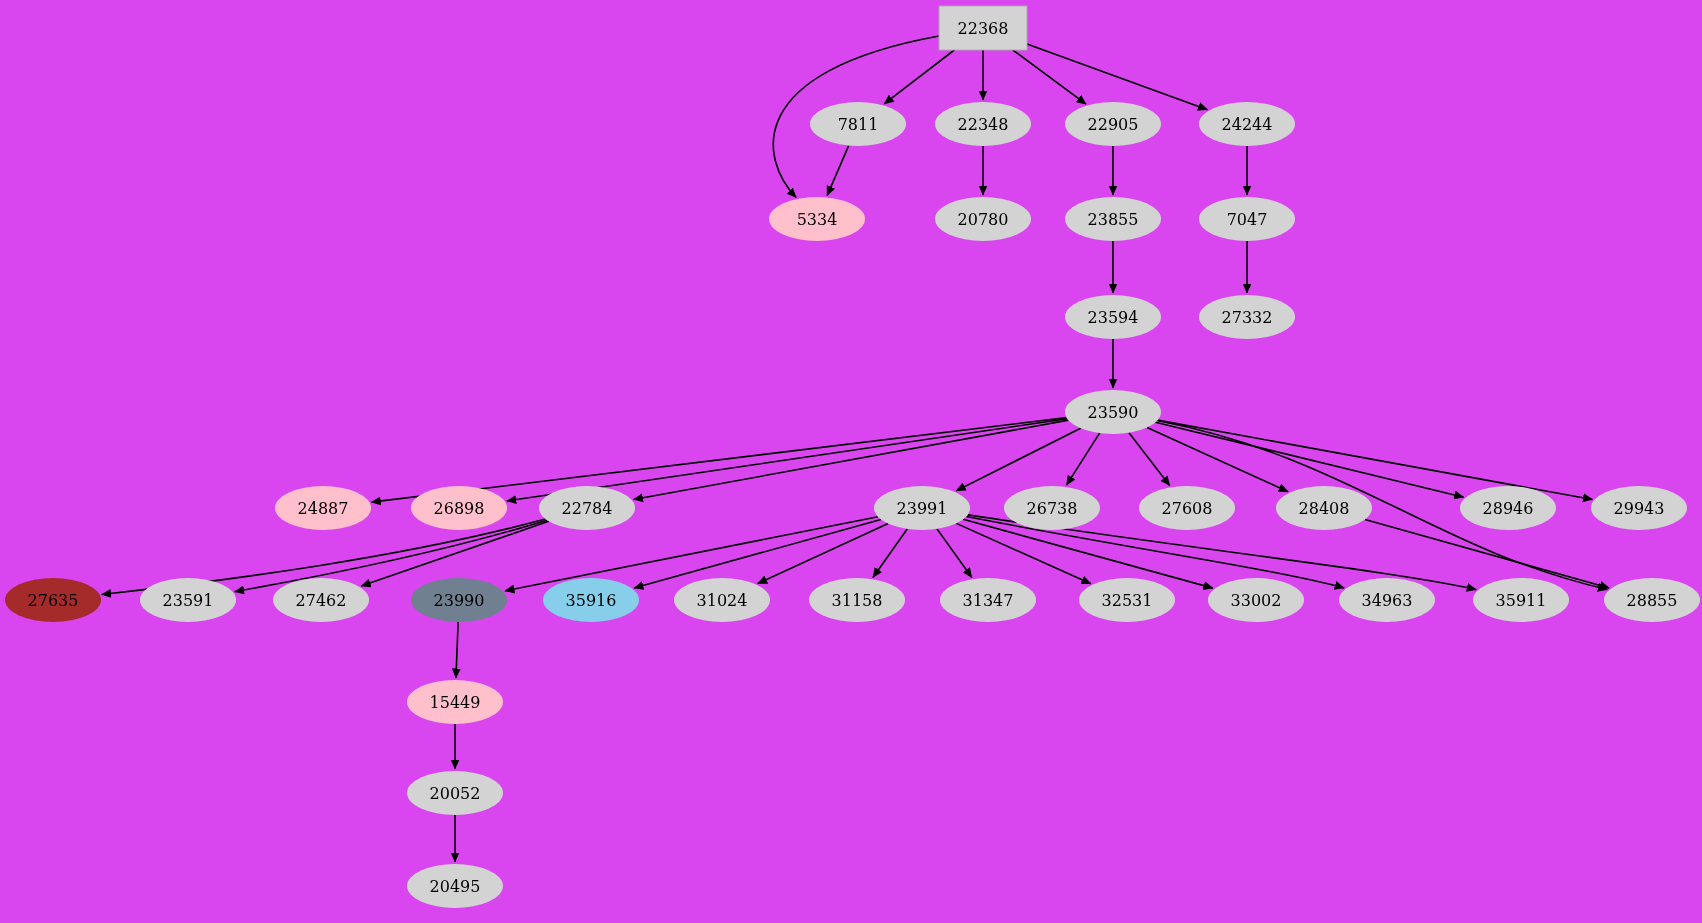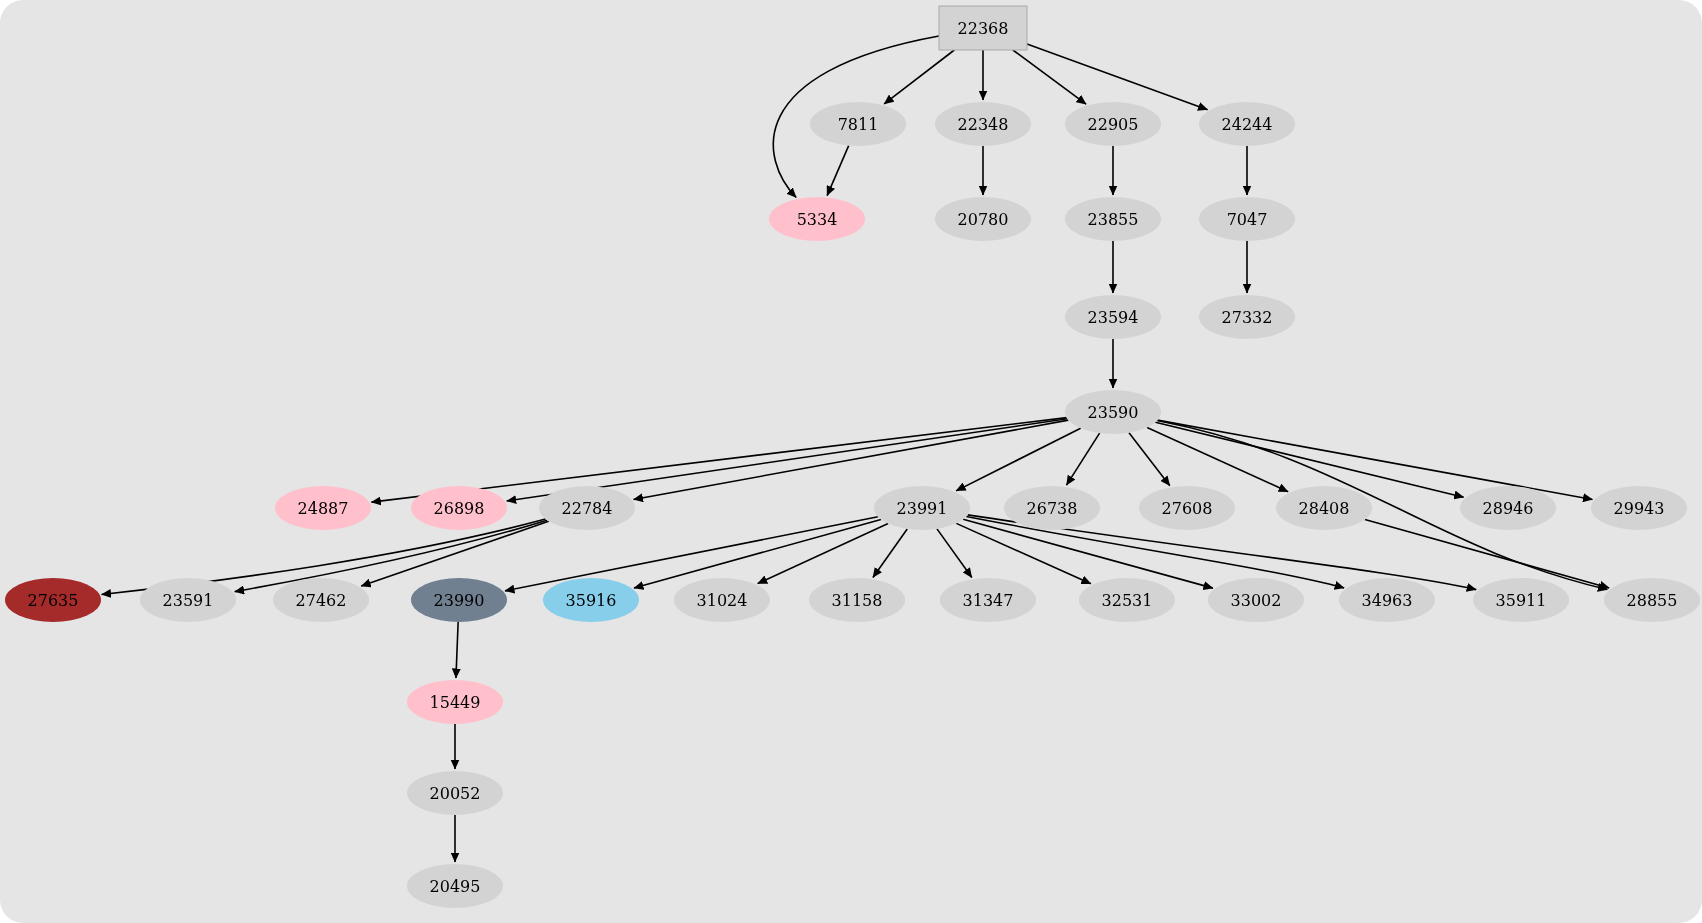--- a/index.html
+++ b/index.html
@@ -1,22 +1,21 @@
 <!DOCTYPE html>
 <html><head>
 <meta charset="utf-8">
 <style>
   html,body{margin:0;padding:0;background:#ffffff;}
   #stage{
     position:relative;
     width:1702px;height:923px;
-    background:#e5e5e5;
+    background:#d946ef;
     font-family:"DejaVu Serif", serif;
     overflow:hidden;
-    border-radius:23px;
   }
   svg text{
     font-family:"DejaVu Serif", serif;
     font-size:16px;
     fill:#000000;
     text-anchor:middle;
     dominant-baseline:middle;
   }
 </style>
 </head>

